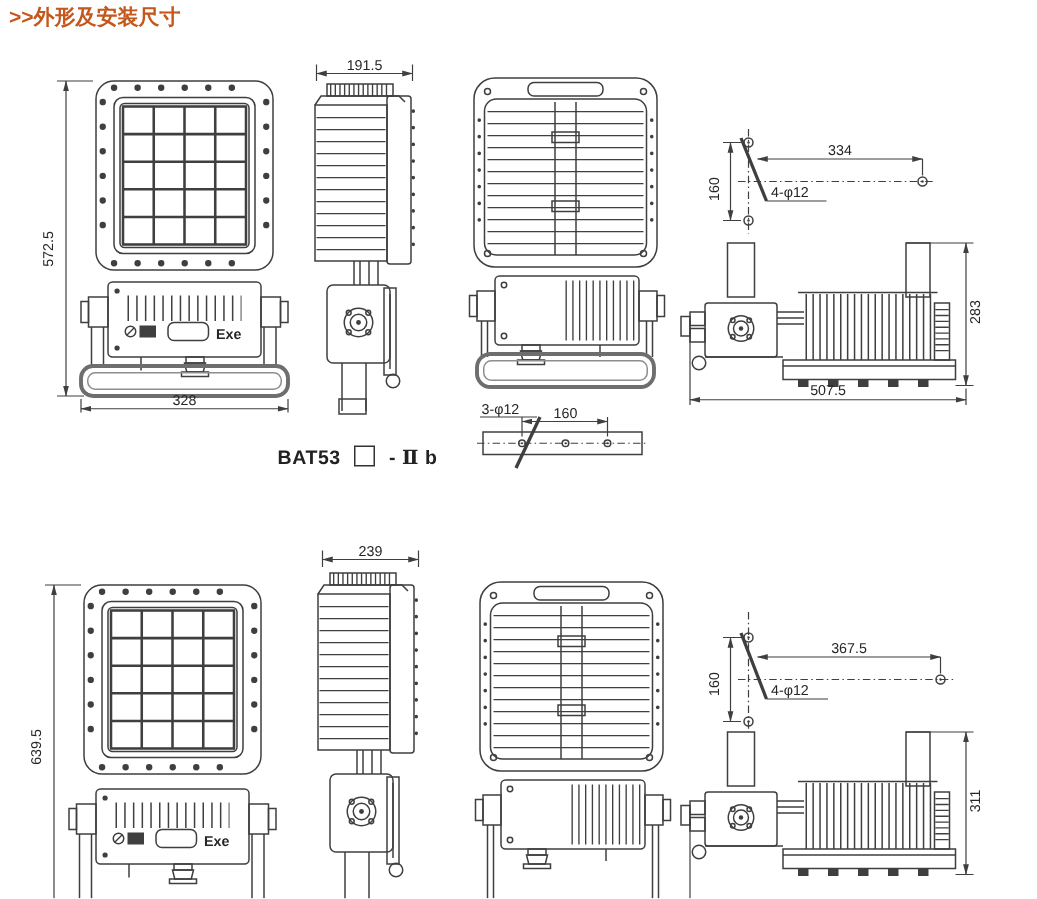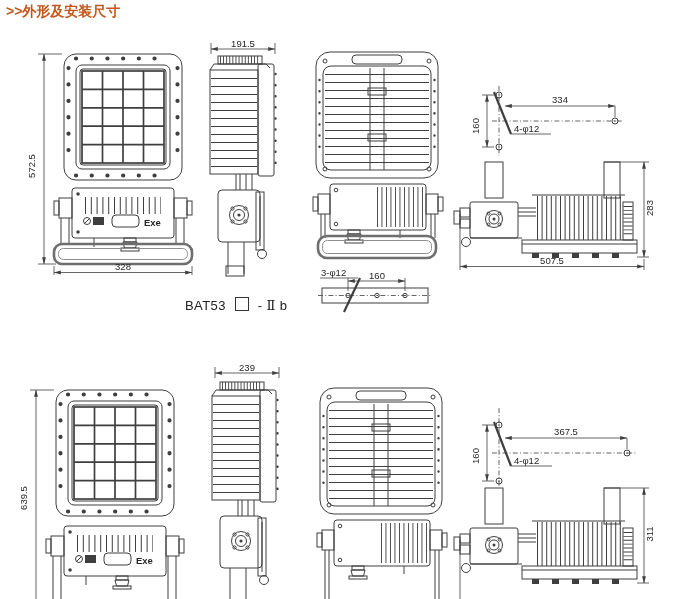--- a/index.html
+++ b/index.html
@@ -22,21 +22,21 @@
   .tech .comb{stroke-dasharray:0.9 2.2;stroke-width:8;}
   .tech .finsH{stroke-dasharray:0.9 7.1;stroke-width:46;}
   .tech .finsV17{stroke-dasharray:1 4.8;stroke-width:17;}
   .tech .ribs{stroke-dasharray:0.9 7.1;stroke-width:104;}
   .tech .finsV40{stroke-dasharray:0.9 3.6;stroke-width:40;}
   .tech .finsV44{stroke-dasharray:1 3.6;stroke-width:44;}
   .tech .ribs10{stroke-dasharray:0.9 3;stroke-width:9;}
   .tech .feet{stroke-dasharray:7 13;stroke-width:5;}
   .tech text{fill:#262626;stroke:none;font-size:9.5px;font-family:"Liberation Sans",sans-serif;}
   .tech text.exe{font-size:9.5px;font-weight:700;}
-  .mlabel{position:absolute;font-size:13px;font-weight:400;color:#222;letter-spacing:.4px;white-space:nowrap;}
+  .mlabel{position:absolute;font-size:13px;font-weight:700;color:#222;letter-spacing:.4px;white-space:nowrap;}
   .mlabel .box{display:inline-block;width:12px;height:12px;border:1.6px solid #333;margin:0 5px;vertical-align:-1.5px;}
   .mlabel .ser{font-family:"DejaVu Serif",serif;}
 </style>
 </head>
 <body>
 
 <div id="stage">
 
   <div id="page-title">&gt;&gt;外形及安装尺寸</div>
 

